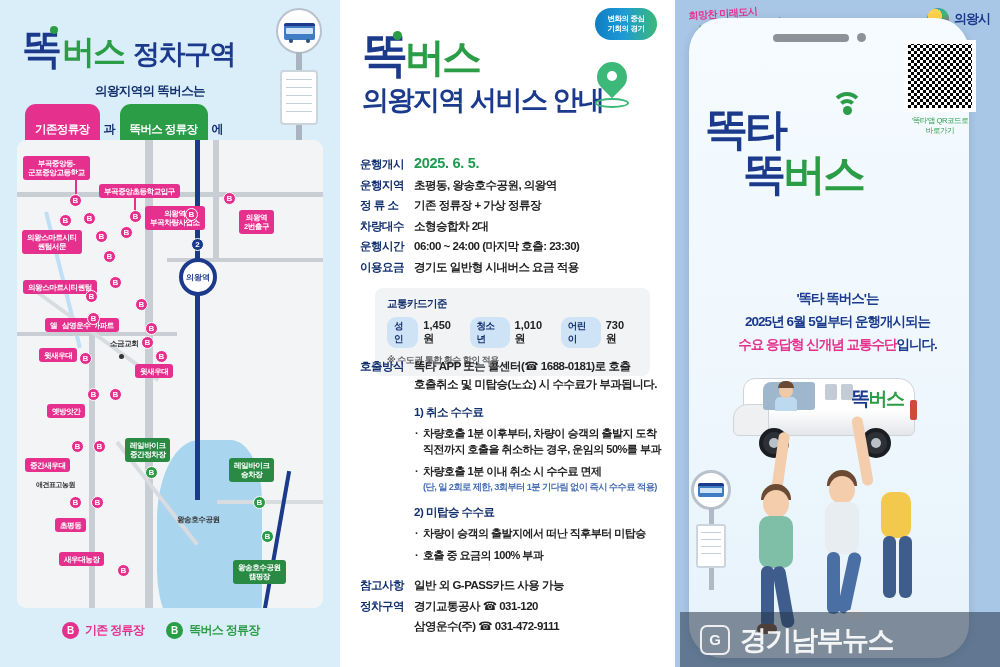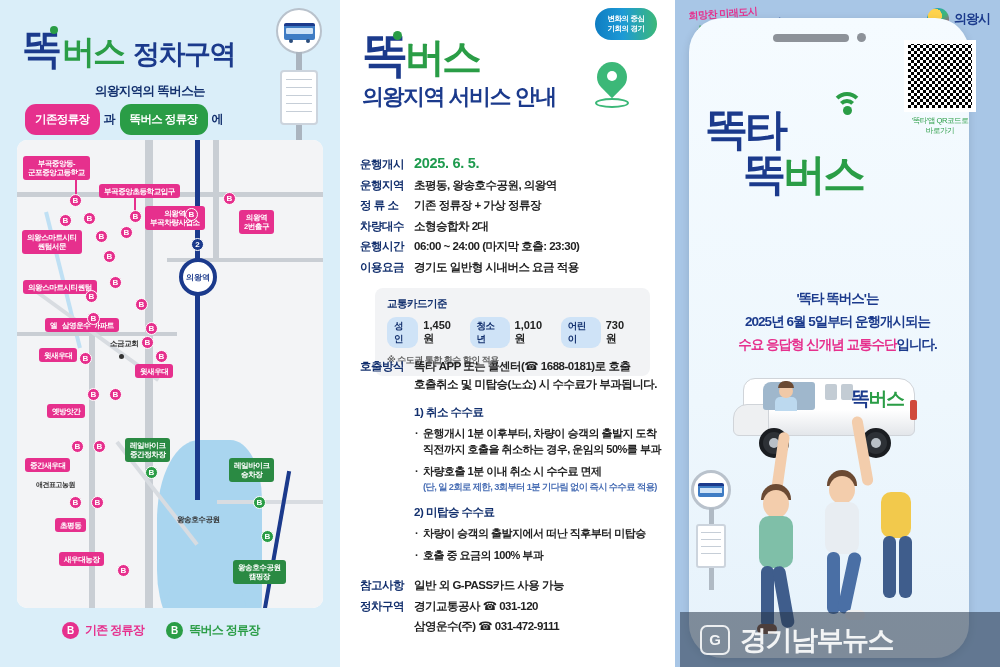--- a/index.html
+++ b/index.html
@@ -17,21 +17,21 @@
   }
   .lp-title { position: absolute; left: 22px; top: 22px; display: flex; align-items: baseline; gap: 2px; }
   .lp-title .ttok { font-size: 40px; font-weight: 800; color: #1b3a8c; letter-spacing: -2px; position: relative; }
   .lp-title .tbus { font-size: 33px; font-weight: 800; color: #2a9d46; letter-spacing: -2px; }
   .lp-title .tzone { font-size: 27px; font-weight: 800; color: #1b3a8c; letter-spacing: -1.5px; margin-left: 7px; }
   .greendot { width: 8px; height: 8px; border-radius: 50%; background: #2a9d46; position: absolute; right: 2px; top: 4px; }
 
   .lp-sub { position: absolute; left: 25px; top: 82px; width: 250px; text-align: center; }
   .lp-line { font-size: 12.5px; font-weight: 700; color: #13306e; line-height: 1.55; letter-spacing: -0.6px; }
   .lp-chips { display: flex; align-items: center; gap: 4px; margin: 3px 0; flex-wrap: wrap; }
-  .chip { border-radius: 11px; padding: 8px 10px; font-size: 11.5px; font-weight: 800; color: #fff; letter-spacing: -0.6px; }
+  .chip { border-radius: 11px; padding: 18px 10px; font-size: 11.5px; font-weight: 800; color: #fff; letter-spacing: -0.6px; }
   .chip.pink { background: #e6308d; }
   .chip.green { background: #2a9d46; }
   .chip-gap { font-size: 12px; font-weight: 700; color: #13306e; }
 
   
   .stopsign { position: absolute; left: 268px; top: 8px; width: 62px; height: 140px; }
   .ss-circle { position: absolute; left: 8px; top: 0; width: 46px; height: 46px; border-radius: 50%; background: #fff; border: 2.5px solid #b9c2cc; display: flex; align-items: center; justify-content: center; }
   .ss-bus { width: 31px; height: 17px; background: #3f7cc4; border-radius: 2px; position: relative; border-top: 3px solid #1b3a8c; }
   .ss-bus .win { position: absolute; left: 2px; top: 2px; right: 2px; height: 6px; background: #cfe3f7; border-radius: 1px; }
   .ss-bus .wh { position: absolute; bottom: -3px; width: 4px; height: 4px; border-radius: 50%; background: #2b4d7c; }
@@ -67,21 +67,21 @@
   .leg-t.pink { color: #e6308d; }
   .leg-t.green { color: #2a9d46; }
 
   
   .panel-mid { width: 335px; flex: 0 0 335px; background: #fff; position: relative; }
   .gg-badge { position: absolute; right: 18px; top: 8px; width: 62px; height: 32px; border-radius: 16px; background: linear-gradient(90deg,#0f7dc2 0%,#1d9ad6 45%,#3cb878 100%); color: #fff; font-size: 7.5px; font-weight: 800; display: flex; flex-direction: column; align-items: center; justify-content: center; line-height: 1.3; letter-spacing: -0.4px; }
   .mp-logo { position: absolute; left: 22px; top: 25px; display: flex; align-items: baseline; }
   .mp-logo .ttok { font-size: 46px; font-weight: 800; color: #1b3a8c; letter-spacing: -3px; position: relative; }
   .mp-logo .tbus { font-size: 40px; font-weight: 800; color: #2a9d46; letter-spacing: -3px; }
   .mp-logo .greendot { width: 9px; height: 9px; top: 6px; right: 3px; }
-  .mp-sub { position: absolute; left: 22px; top: 82px; font-size: 22px; font-weight: 800; color: #1b3a8c; letter-spacing: -1.5px; }
+  .mp-sub { position: absolute; left: 22px; top: 82px; font-size: 27px; font-weight: 800; color: #1b3a8c; letter-spacing: -1.5px; }
   .pin { position: absolute; left: 255px; top: 62px; width: 34px; height: 46px; }
   .pin-head { width: 30px; height: 30px; border-radius: 50% 50% 50% 0; background: #3cb878; transform: rotate(-45deg); position: absolute; left: 2px; top: 0; }
   .pin-hole { width: 10px; height: 10px; background: #fff; border-radius: 50%; position: absolute; left: 12px; top: 9px; }
   .pin-base { position: absolute; left: 0; bottom: 0; width: 34px; height: 10px; border: 2px solid #3cb878; border-radius: 50%; }
 
   .info { position: absolute; left: 20px; top: 155px; width: 300px; }
   .irow { display: flex; margin-bottom: 5.5px; align-items: baseline; }
   .ikey { flex: 0 0 54px; font-size: 11.5px; font-weight: 800; color: #13306e; letter-spacing: -0.5px; }
   .ival { font-size: 11.5px; font-weight: 700; color: #222; letter-spacing: -0.5px; }
   .ival.big { font-size: 14.5px; font-weight: 800; color: #1f9b4f; letter-spacing: -0.3px; }
@@ -402,21 +402,21 @@
     <div class="callsec">
       <div class="cs-head">
         <span class="ikey">호출방식</span>
         <span class="cs-line">똑타 APP 또는 콜센터(☎ 1688-0181)로 호출</span>
       </div>
       <div class="cs-body">
         <div class="cs-line">호출취소 및 미탑승(노쇼) 시 수수료가 부과됩니다.</div>
 
         <div class="cs-num">1) 취소 수수료</div>
         <div class="cs-bullet">
-          <span>운행개시 1분 이후부터, 차량이 승객의 출발지 도착</span><br>
+          <span>차량호출 1분 이후부터, 차량이 승객의 출발지 도착</span><br>
           <span>직전까지 호출을 취소하는 경우, 운임의 50%를 부과</span>
         </div>
         <div class="cs-bullet">차량호출 1분 이내 취소 시 수수료 면제</div>
         <div class="cs-small">(단, 일 2회로 제한, 3회부터 1분 기다림 없이 즉시 수수료 적용)</div>
 
         <div class="cs-num">2) 미탑승 수수료</div>
         <div class="cs-bullet">차량이 승객의 출발지에서 떠난 직후부터 미탑승</div>
         <div class="cs-bullet">호출 중 요금의 100% 부과</div>
       </div>
     </div>

